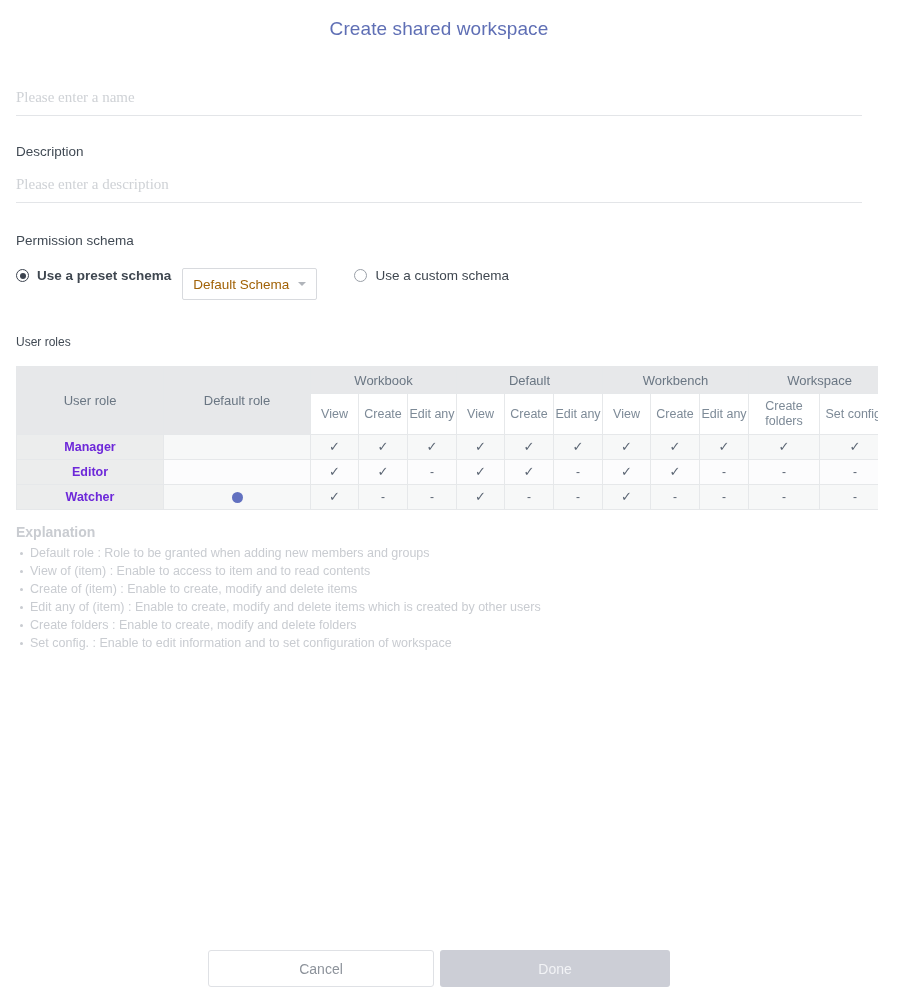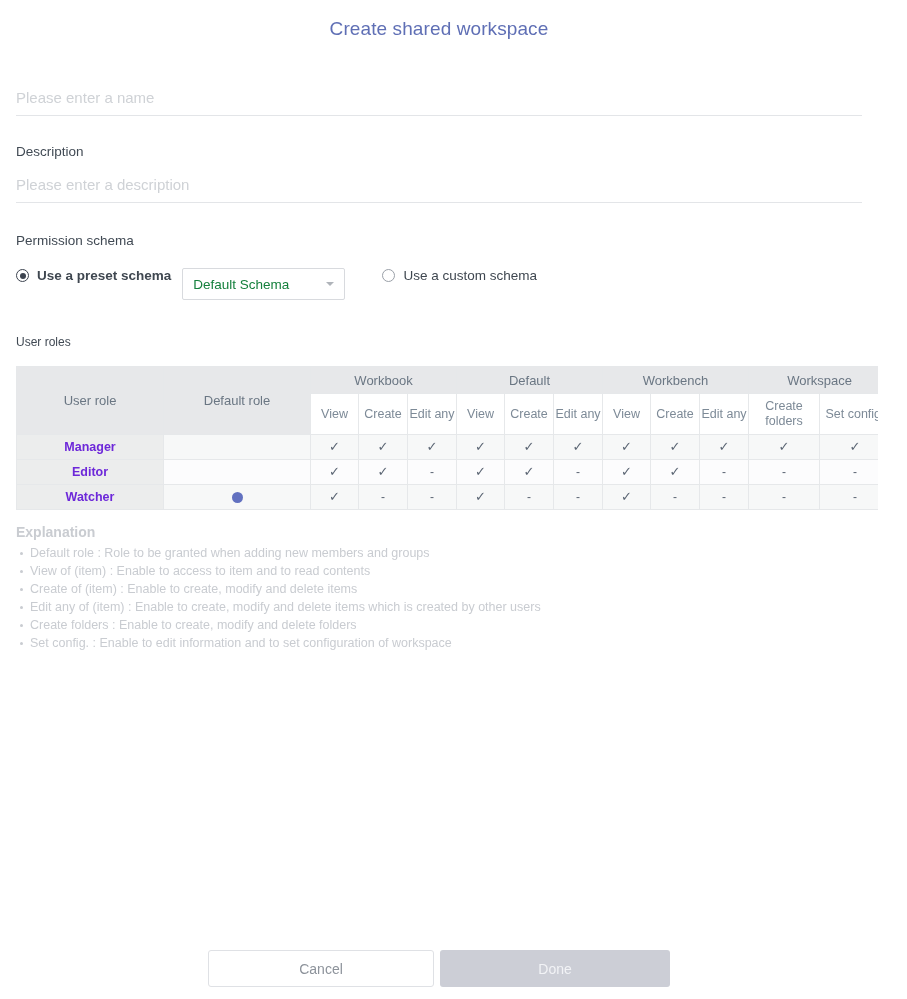--- a/index.html
+++ b/index.html
@@ -32,21 +32,21 @@
     margin-bottom: 17px;
   }
   .field-input {
     display: block;
     width: 100%;
     border: none;
     border-bottom: 1px solid #e3e5e8;
     padding: 0 0 9px 0;
     font-size: 15px;
     color: #a21caf;
-    font-family: Liberation Sans, sans-serif;
+    font-family: Liberation Serif, serif;
     background: transparent;
     outline: none;
   }
   .field-input::placeholder { color: #cfd2d6; }
   .field.desc .field-input { border-bottom: 1px solid #e3e5e8; }
 
   
   .section-label {
     margin: 30px 16px 0 16px;
     font-size: 13.5px;
@@ -81,25 +81,24 @@
   .radio-label.bold { font-weight: 700; }
   .schema-select {
     margin-left: 11px;
     border: 1px solid #d8dade;
     border-radius: 2px;
     height: 32px;
     padding: 0 10px;
     display: flex;
     align-items: center;
     font-size: 13.5px;
-    color: #15803d;
+    color: #a16207;
     background: #fff;
     cursor: pointer;
     white-space: nowrap;
-    gap: 28px;
   }
   .caret {
     margin-left: 9px;
     width: 0; height: 0;
     border-left: 4px solid transparent;
     border-right: 4px solid transparent;
     border-top: 4px solid #b0b4ba;
   }
   .spacer-gap { width: 37px; }
 

